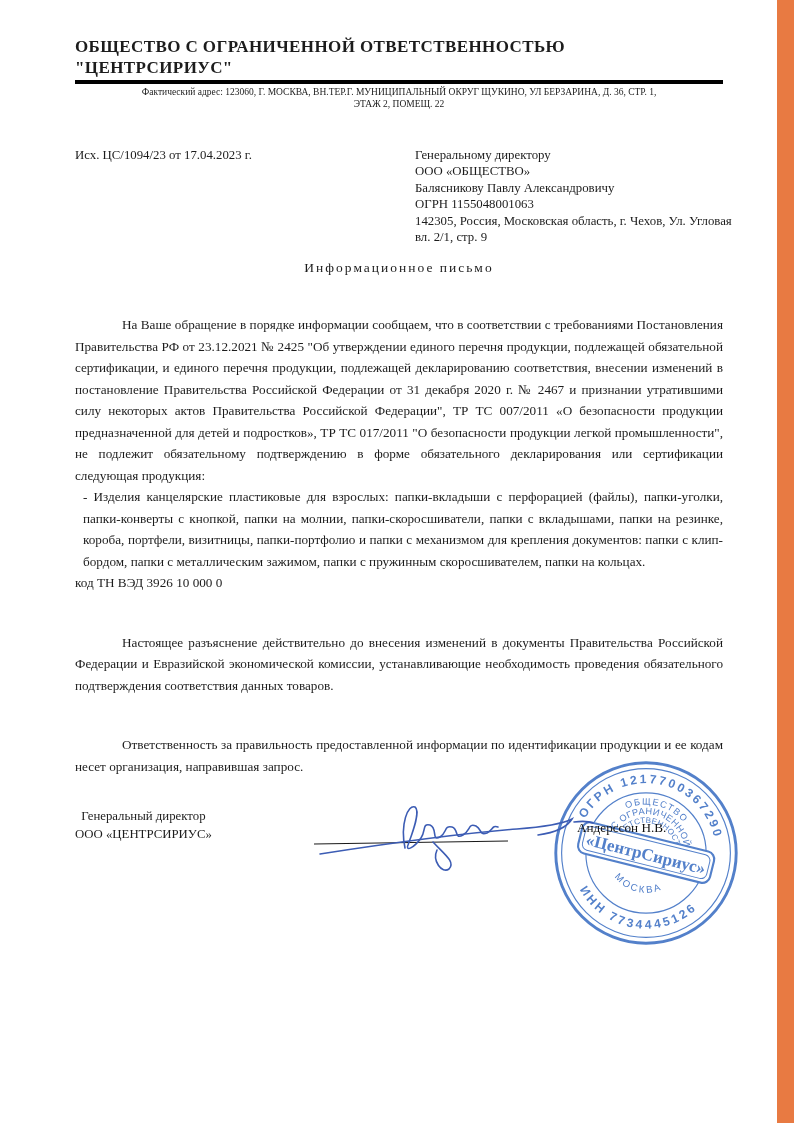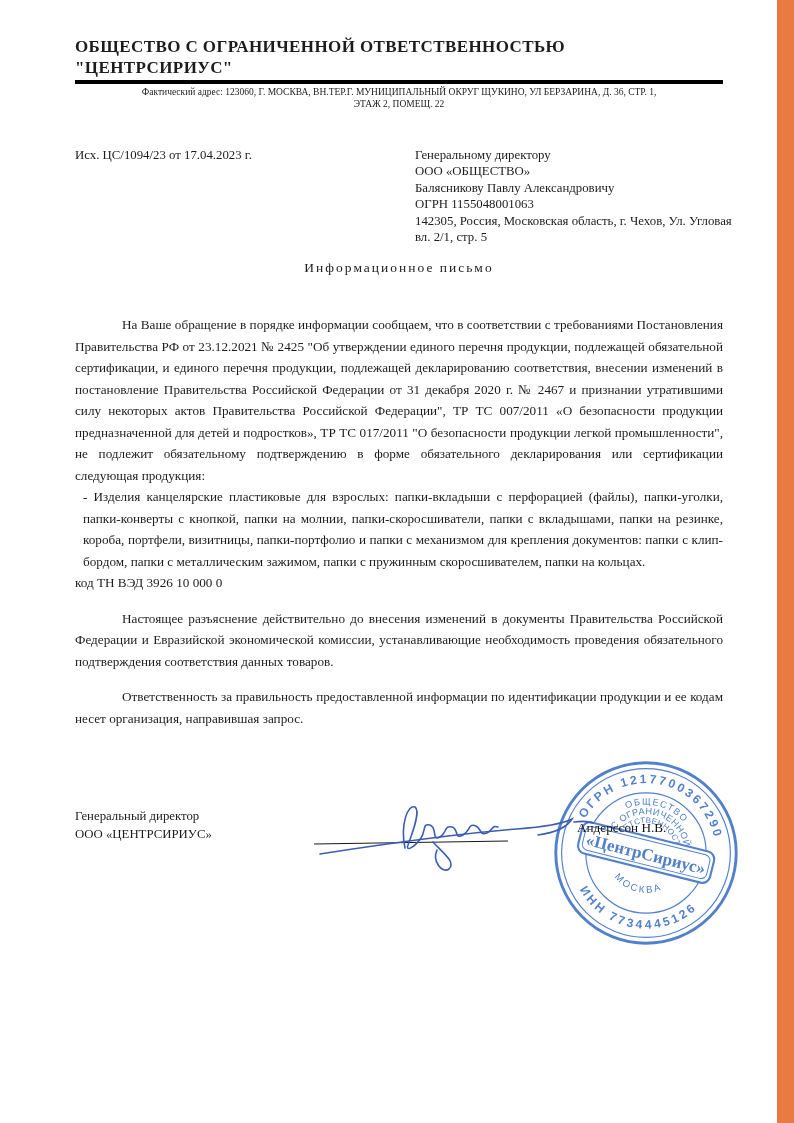--- a/index.html
+++ b/index.html
@@ -32,23 +32,23 @@
     position:absolute;top:260px;left:75px;width:648px;text-align:center;
     font-size:13.5px;letter-spacing:2px;
   }
   .letter-body{
     position:absolute;top:314px;left:75px;width:648px;
     font-size:13.2px;line-height:21.5px;text-align:justify;
   }
   .letter-body p{margin:0;text-indent:47px;}
   .letter-body .list-block{margin-left:8px;text-indent:0;}
   .letter-body .code-line{text-align:left;}
-  .letter-body .spaced{margin-top:14px;}
+  .letter-body .spaced{margin-top:38px;}
   .sig-block{
-    position:absolute;top:808px;left:75px;font-size:12.8px;line-height:17.5px;
+    position:absolute;top:808px;left:75px;font-size:12.8px;line-height:17.5px;text-align:center;
   }
   .signature-svg{
     position:absolute;top:792px;left:312px;width:285px;height:88px;z-index:3;
   }
   .stamp-svg{
     position:absolute;top:756px;left:549px;width:194px;height:194px;z-index:1;opacity:.92;
   }
   .signer-name{
     position:absolute;top:820px;left:577px;font-size:13.2px;color:#111;z-index:4;
   }
@@ -73,21 +73,21 @@
   </div>
 
   <div class="ref-line">Исх. ЦС/1094/23 от 17.04.2023 г.</div>
 
   <div class="recipient">
     <div>Генеральному директору</div>
     <div>ООО «ОБЩЕСТВО»</div>
     <div>Балясникову Павлу Александровичу</div>
     <div>ОГРН 1155048001063</div>
     <div>142305, Россия, Московская область, г. Чехов, Ул. Угловая</div>
-    <div>вл. 2/1, стр. 5</div>
+    <div>вл. 2/1, стр. 9</div>
   </div>
 
   <div class="letter-title">Информационное письмо</div>
 
   <div class="letter-body">
     <p>На Ваше обращение в порядке информации сообщаем, что в соответствии с требованиями Постановления Правительства РФ от 23.12.2021 № 2425 "Об утверждении единого перечня продукции, подлежащей обязательной сертификации, и единого перечня продукции, подлежащей декларированию соответствия, внесении изменений в постановление Правительства Российской Федерации от 31 декабря 2020 г. № 2467 и признании утратившими силу некоторых актов Правительства Российской Федерации", ТР ТС 007/2011 «О безопасности продукции предназначенной для детей и подростков», ТР ТС 017/2011 "О безопасности продукции легкой промышленности", не подлежит обязательному подтверждению в форме обязательного декларирования или сертификации следующая продукция:</p>
     <div class="list-block">- Изделия канцелярские пластиковые для взрослых: папки-вкладыши с перфорацией (файлы), папки-уголки, папки-конверты с кнопкой, папки на молнии, папки-скоросшиватели, папки с вкладышами, папки на резинке, короба, портфели, визитницы, папки-портфолио и папки с механизмом для крепления документов: папки с клип-бордом, папки с металлическим зажимом, папки с пружинным скоросшивателем, папки на кольцах.</div>
     <div class="code-line">код ТН ВЭД 3926 10 000 0</div>
     <p class="spaced">Настоящее разъяснение действительно до внесения изменений в документы Правительства Российской Федерации и Евразийской экономической комиссии, устанавливающие необходимость проведения обязательного подтверждения соответствия данных товаров.</p>
     <p class="spaced">Ответственность за правильность предоставленной информации по идентификации продукции и ее кодам несет организация, направившая запрос.</p>

